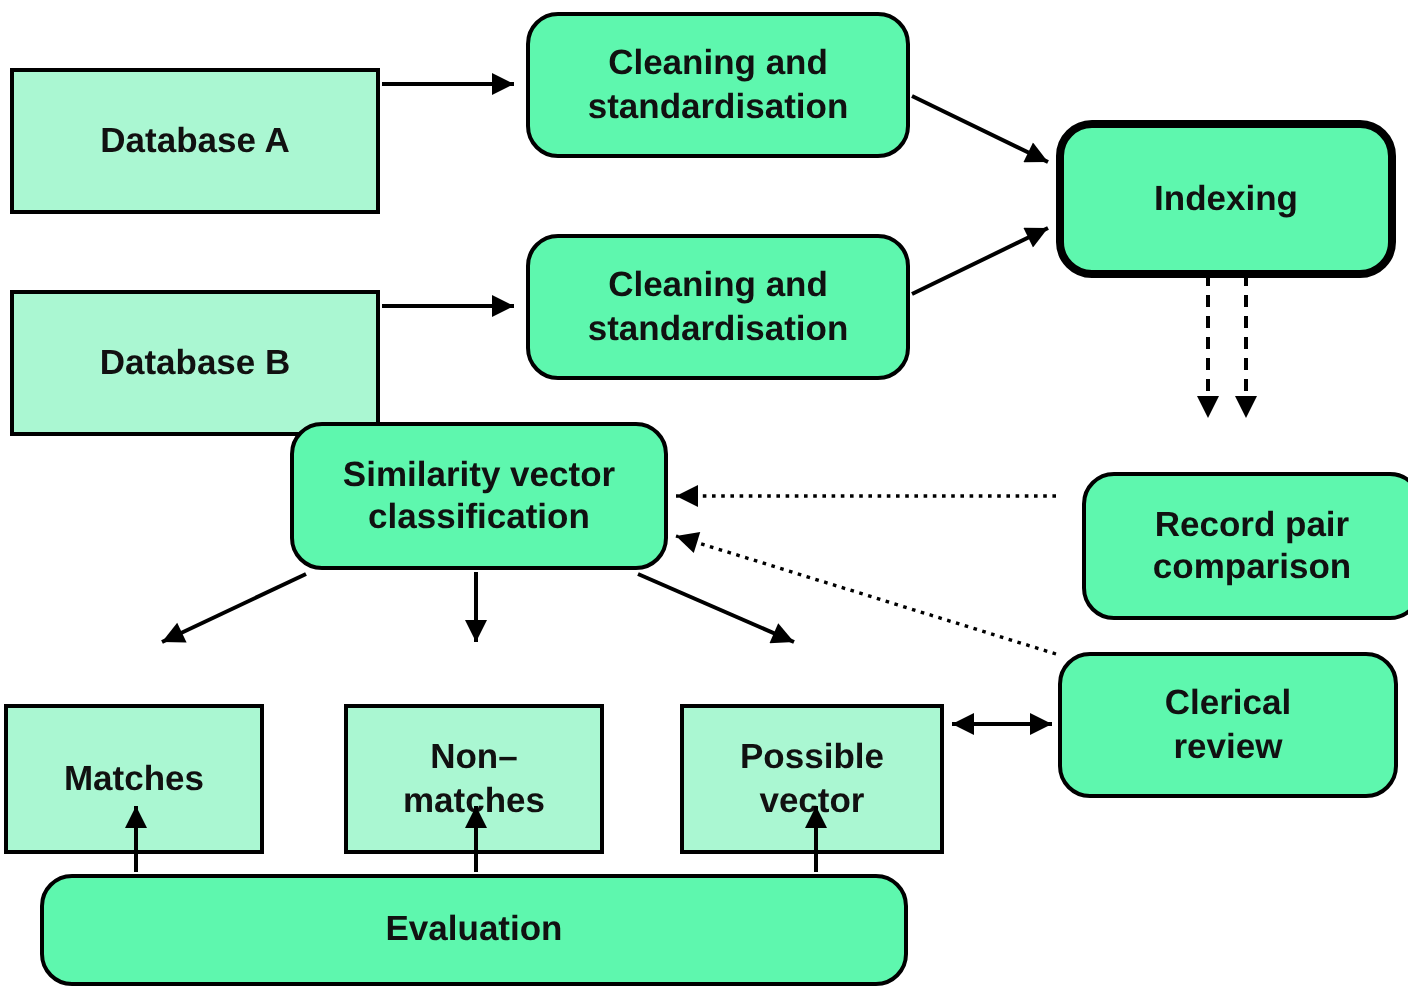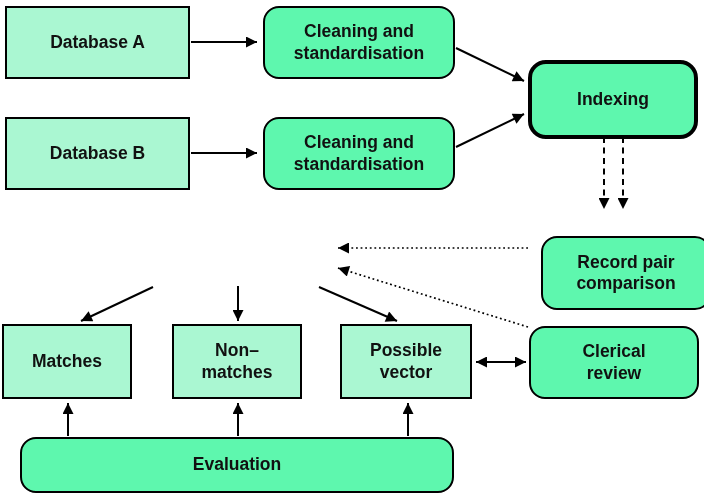--- a/index.html
+++ b/index.html
@@ -21,20 +21,21 @@
     font-weight: bold;
     font-size: 17.5px;
     line-height: 1.22;
     color: var(--color-text, #111);
     white-space: pre-line;
     z-index: 1;
   }
   .rect {
     background: var(--color-box_pale, #aaf7d2);
     border: 2px solid var(--color-border, #000);
+    margin-top: 28px;
   }
   .round {
     background: var(--color-box_bright, #5ef7ae);
     border: 2px solid var(--color-border, #000);
     border-radius: 16px;
   }
   .thick { border-width: 4px; border-radius: 18px; }
   #connector-layer {
     position: absolute;
     left: 0; top: 0;
@@ -68,20 +69,24 @@
 
   <div class="node round thick" style="left:528px; top:60px; width:170px; height:79px;">
     <span>Indexing</span>
   </div>
 
   <div class="node round" style="left:541px; top:212px; width:170px; height:74px;margin-top:24px;">
     <span>Record pair
 comparison</span>
   </div>
 
+  <div class="node round" style="left:145px; top:211px; width:189px; height:74px;">
+    <span>Similarity vector
+classification</span>
+  </div>
 
   <div class="node rect" style="left:2px;   top:324px; width:130px; height:75px;">
     <span>Matches</span>
   </div>
 
   <div class="node rect" style="left:172px; top:324px; width:130px; height:75px;justify-content:center;">
     <span>Non–
 matches</span>
   </div>
 

